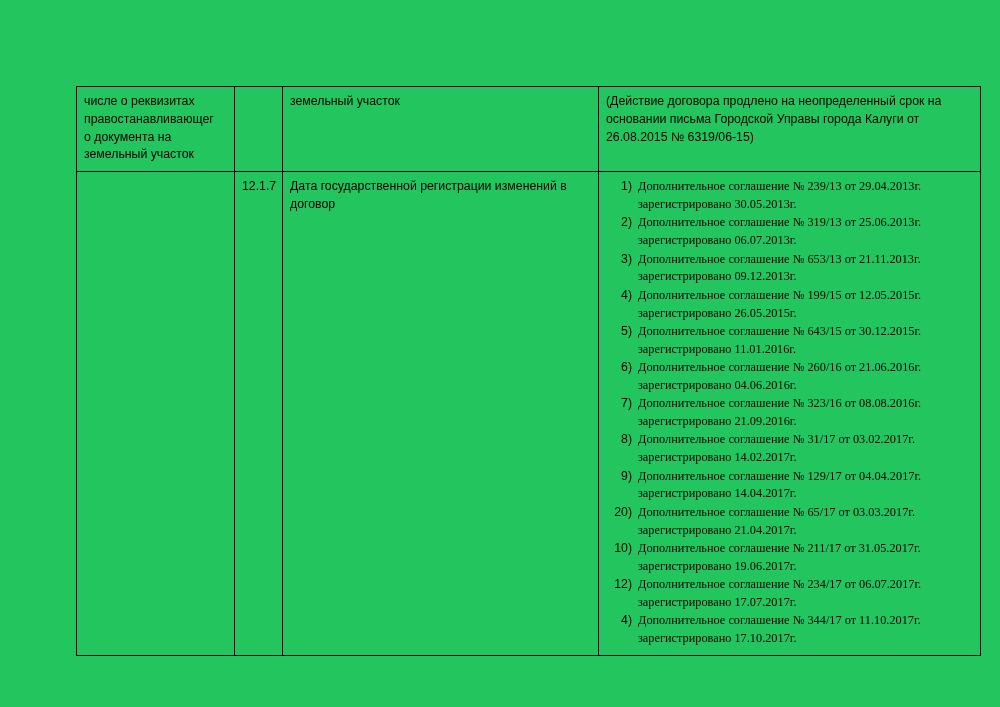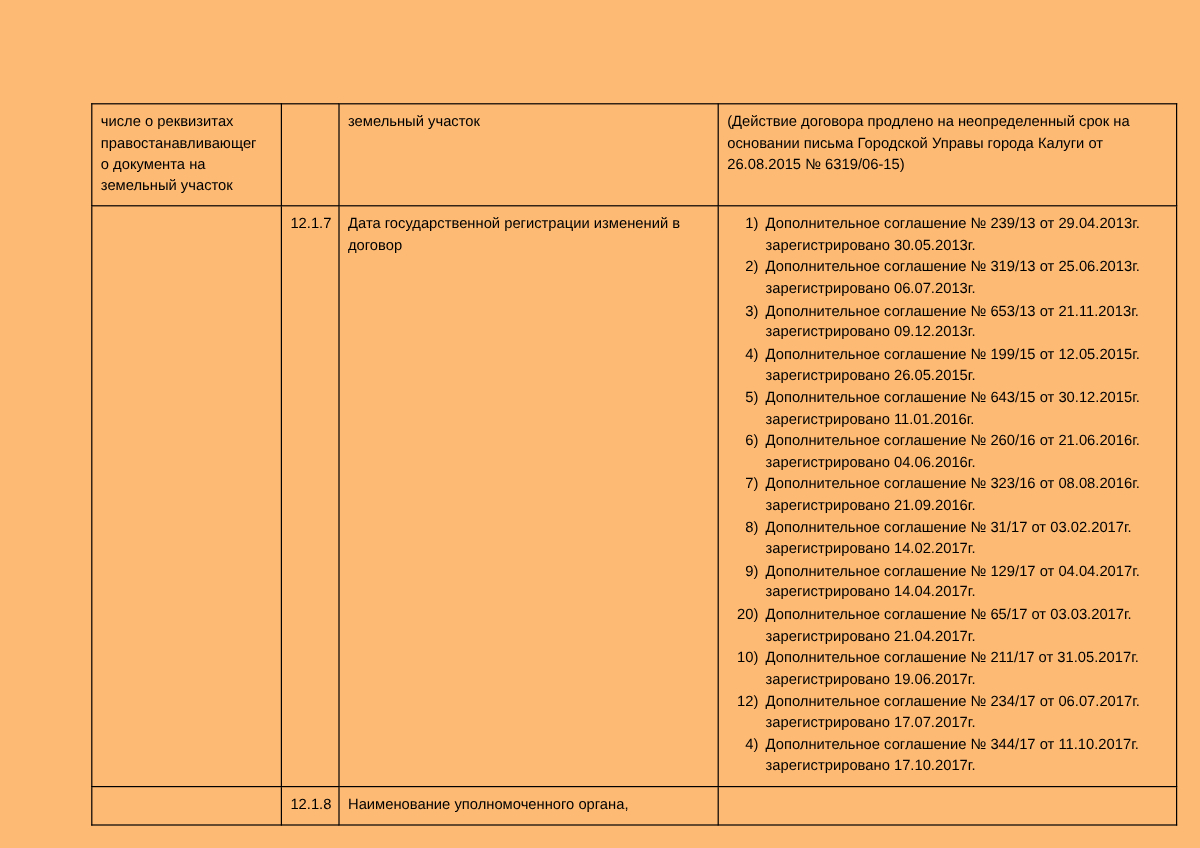--- a/index.html
+++ b/index.html
@@ -14,21 +14,21 @@
     color: #000000;
     position: relative;
     overflow: hidden;
   }
   .page {
     position: absolute;
     left: 0;
     top: 0;
     width: 1000px;
     height: 707px;
-    background: #fdba74;
+    background: #22c55e;
   }
   table.doc-table {
     position: absolute;
     left: 76px;
     top: 86px;
     width: 904px;
     border-collapse: collapse;
     table-layout: fixed;
     font-size: 12.3px;
     line-height: 1.45;
@@ -65,20 +65,21 @@
   .list li .marker {
     flex: 0 0 auto;
     width: 26px;
     text-align: right;
     padding-right: 6px;
     white-space: nowrap;
   }
   .list li .body {
     flex: 1 1 auto;
     white-space: pre-line;
+    font-family: Liberation Serif, serif;
   }
   .tall-row td {
     padding-top: 7px;
   }
   .row-last td {
     padding-bottom: 9px;
   }
 </style>
 </head>
 <body>
@@ -169,29 +170,15 @@
                 <span class="marker">12)</span>
                 <span class="body">Дополнительное соглашение № 234/17 от 06.07.2017г. зарегистрировано 17.07.2017г.</span>
               </li>
             <li>
                 <span class="marker">4)</span>
                 <span class="body">Дополнительное соглашение № 344/17 от 11.10.2017г. зарегистрировано 17.10.2017г.</span>
               </li>
           </ul>
         </td>
       </tr>
-      <tr>
-        <td>
-          <span class="cell-text"></span>
-        </td>
-        <td class="num-cell">
-          <span class="cell-text">12.1.8</span>
-        </td>
-        <td>
-          <span class="cell-text">Наименование уполномоченного органа,</span>
-        </td>
-        <td>
-          <span class="cell-text"></span>
-        </td>
-      </tr>
     </tbody>
   </table>
 </div>
 
 </body></html>

